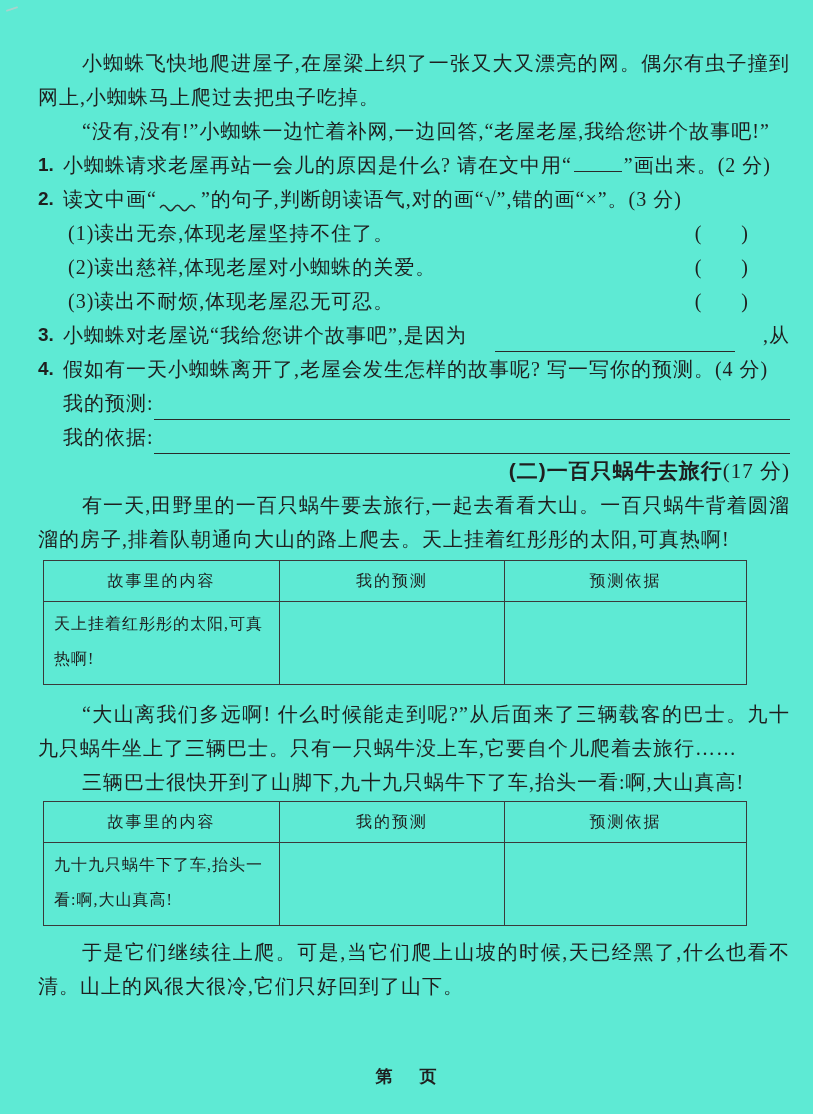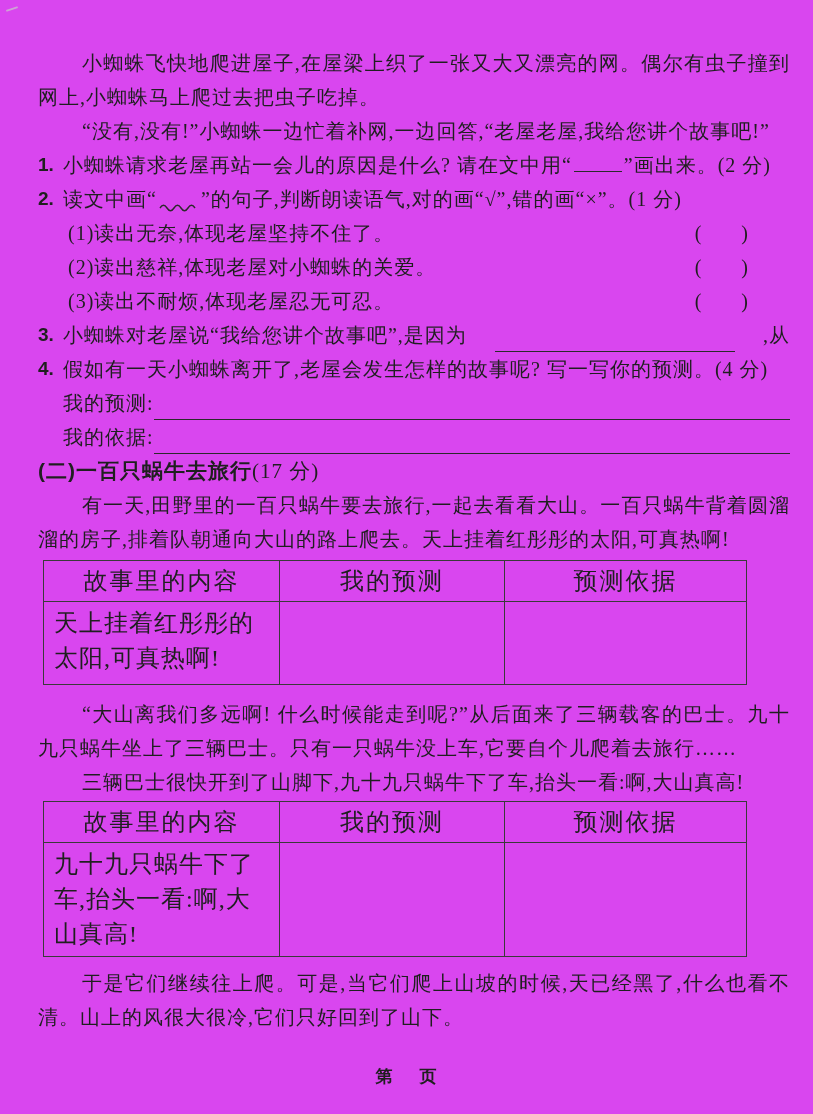--- a/index.html
+++ b/index.html
@@ -1,17 +1,17 @@
 <!DOCTYPE html>
 <html><head>
 <meta charset="utf-8">
 <style>
   html,body { margin:0; padding:0; background:#ffffff; }
   .page {
-    position:relative; width:813px; height:1114px; background:#d946ef;
+    position:relative; width:813px; height:1114px; background:#5eead4;
     font-family:"Liberation Serif","DejaVu Serif",serif;
     color:#1f1f1f; font-size:20px; overflow:hidden;
   }
   .scan-artifact {
     position:absolute; left:6px; top:8px; width:12px; height:2px;
     background:#c9c9c9; transform:rotate(-18deg); opacity:.7;
   }
   .content { position:absolute; left:38px; top:46px; width:752px; }
 
   .para {
@@ -41,30 +41,30 @@
 
   .flexline { display:flex; line-height:34px;gap:28px; }
   .flexline .lead { white-space:nowrap; }
   .fill { border-bottom:1.6px solid #2a2a2a; }
   .grow { flex:1; }
   .blank-150 { display:inline-block; width:152px; height:18px; border-bottom:1.6px solid #2a2a2a; }
 
   .answer-line { display:flex; margin-left:25px; line-height:34px; letter-spacing:1px; }
   .answer-line .label { white-space:nowrap; }
 
-  .section-title { margin:0; line-height:34px; text-align:left; font-size:21px; letter-spacing:1px; }
+  .section-title { margin:0; line-height:34px; text-align:right; font-size:21px; letter-spacing:1px; }
   .title-main { font-family:"Liberation Sans","DejaVu Sans",sans-serif; font-weight:700; }
   .title-score { font-weight:400; }
 
   table.pred-table {
     border-collapse:collapse; table-layout:fixed;
     width:703px; margin:4px 0 12px 5px;
   }
   table.pred-table.t2 { margin-top:2px; margin-bottom:0; }
-  .pred-table th, .pred-table td { border:1.6px solid #3a3a3a; font-size:24px; }
+  .pred-table th, .pred-table td { border:1.6px solid #3a3a3a; font-size:16px; }
   .pred-table th { height:38px; font-weight:400; text-align:center; letter-spacing:2px; }
   .pred-table td { height:74px; vertical-align:top; padding:4px 10px; }
   .story-cell { line-height:35px; letter-spacing:1px; text-align:left; }
   .p-after-table { margin-top:9px; }
 
   .footer {
     position:absolute; bottom:26px; left:0; right:0;
     display:flex; justify-content:center; gap:26px;
     font-size:17px; font-weight:600; letter-spacing:1px;
   }
@@ -85,21 +85,21 @@
       <div class="qbody">
         <span>小蜘蛛请求老屋再站一会儿的原因是什么? 请在文中用“</span><span class="blank-solid"></span><span>”画出来。(2 分)</span>
       </div>
     </div>
 
     <div class="question">
       <span class="qnum">2.</span>
       <div class="qbody">
         <span>读文中画“</span><span class="wavy-wrap"><svg width="40" height="10" viewBox="0 0 40 10">
               <path d="M1,6 Q4.5,0.5 8,6 T15,6 T22,6 T29,6 T36,6" stroke="#2a2a2a" stroke-width="1.4" fill="none"></path>
-            </svg></span><span>”的句子,判断朗读语气,对的画“√”,错的画“×”。(1 分)</span>
+            </svg></span><span>”的句子,判断朗读语气,对的画“√”,错的画“×”。(3 分)</span>
       </div>
     </div>
 
     <div class="subitem">
       <span>(1)读出无奈,体现老屋坚持不住了。</span>
       <span class="bracket">(　　)</span>
     </div>
     <div class="subitem">
       <span>(2)读出慈祥,体现老屋对小蜘蛛的关爱。</span>
       <span class="bracket">(　　)</span>

